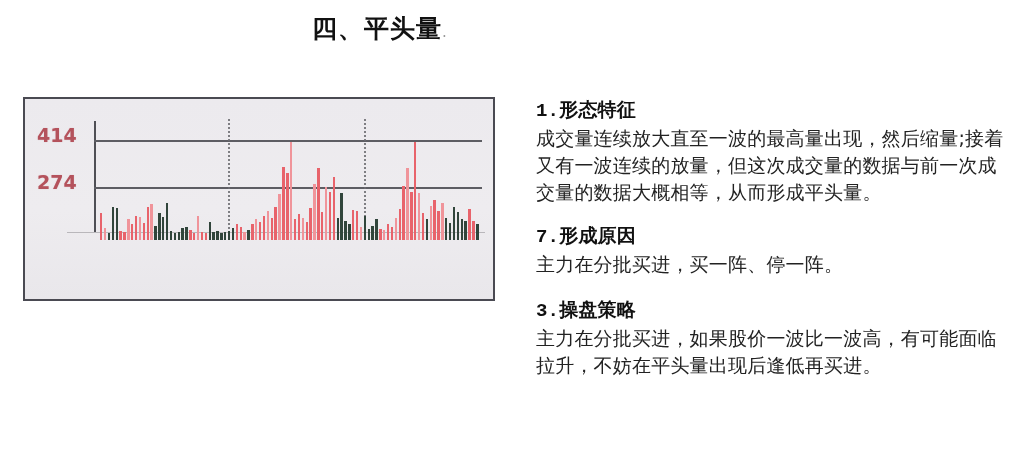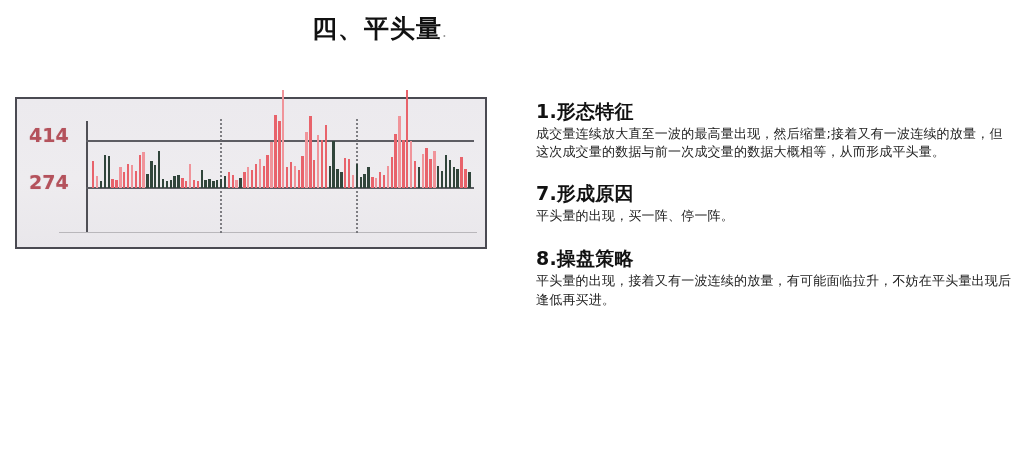--- a/index.html
+++ b/index.html
@@ -31,24 +31,24 @@
   }
   #page-title .title-dot {
     font-size: 15px;
     color: #9a9a9a;
     font-weight: 400;
   }
 
   
   #chart-panel {
     position: absolute;
-    left: 15px;
+    left: 23px;
     top: 97px;
     width: 472px;
-    height: 152px;
+    height: 204px;
     box-sizing: border-box;
     border: 2px solid #4a4a52;
     background: linear-gradient(180deg, #eceaee 0%, #eeecef 55%, #e9e7eb 100%);
   }
   #chart-inner {
     position: absolute;
     inset: 0;
   }
 
   
@@ -116,23 +116,24 @@
     width: 478px;
   }
   .section { margin-bottom: 14px; }
   .section:last-child { margin-bottom: 0; }
   .section-heading {
     font-size: 19px;
     font-weight: 700;
     color: #111111;
     line-height: 1.42;
     letter-spacing: .2px;
+    font-family: Liberation Mono, monospace;
   }
   .section-body {
-    font-size: 13px;
+    font-size: 19px;
     font-weight: 400;
     color: #222222;
     line-height: 1.42;
     letter-spacing: .2px;
     white-space: pre-line;
   }
   #section-2 { margin-top: 18px; }
   #section-3 { margin-top: 20px; }
 </style>
 </head>
@@ -264,21 +265,21 @@
 
 <div id="text-column">
 
   <div class="section" id="section-1">
     <div class="section-heading">1.形态特征</div>
     <div class="section-body">成交量连续放大直至一波的最高量出现，然后缩量;接着又有一波连续的放量，但这次成交量的数据与前一次成交量的数据大概相等，从而形成平头量。</div>
   </div>
 
   <div class="section" id="section-2">
     <div class="section-heading">7.形成原因</div>
-    <div class="section-body">平头量的出现，买一阵、停一阵。</div>
+    <div class="section-body">主力在分批买进，买一阵、停一阵。</div>
   </div>
 
   <div class="section" id="section-3">
-    <div class="section-heading">8.操盘策略</div>
-    <div class="section-body">平头量的出现，接着又有一波连续的放量，有可能面临拉升，不妨在平头量出现后逢低再买进。</div>
+    <div class="section-heading">3.操盘策略</div>
+    <div class="section-body">主力在分批买进，如果股价一波比一波高，有可能面临拉升，不妨在平头量出现后逢低再买进。</div>
   </div>
 
 </div>
 
 </body></html>

